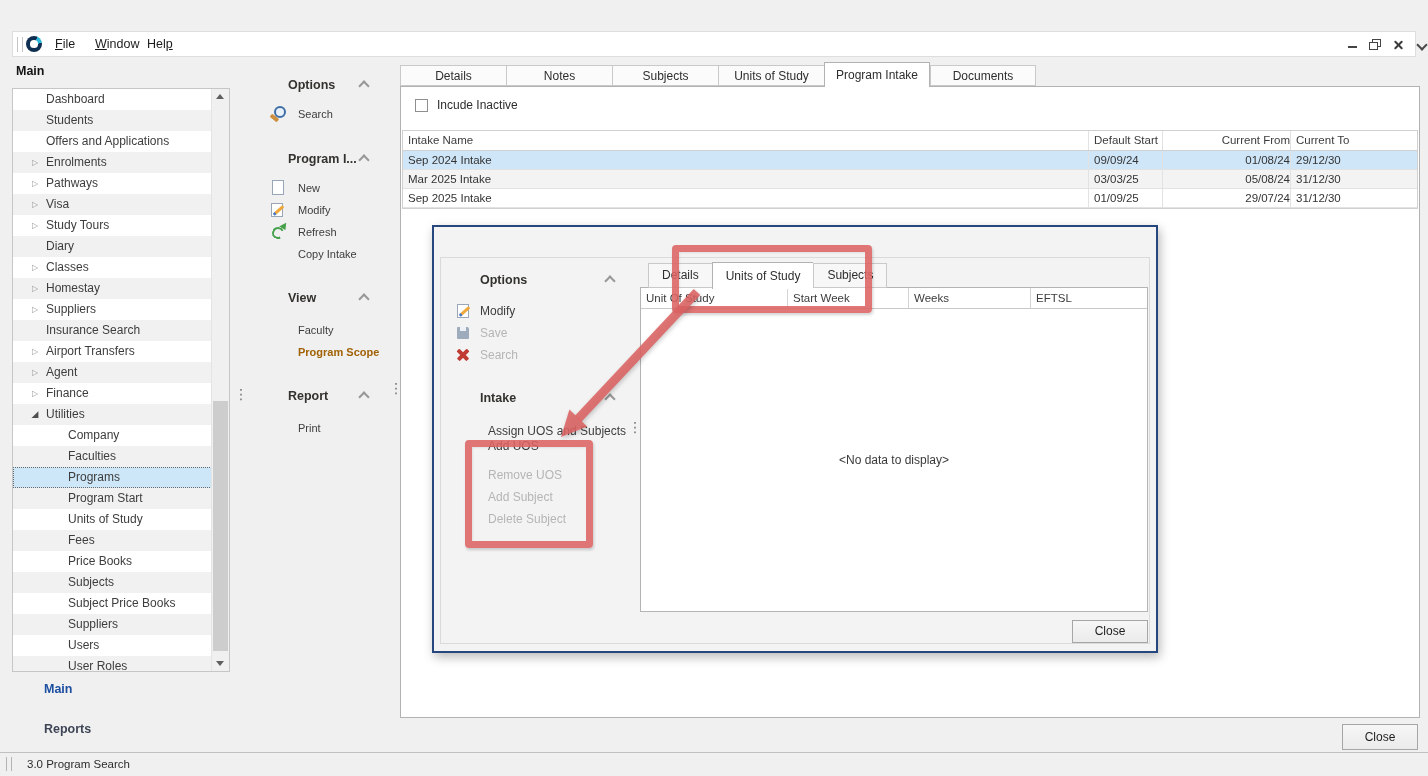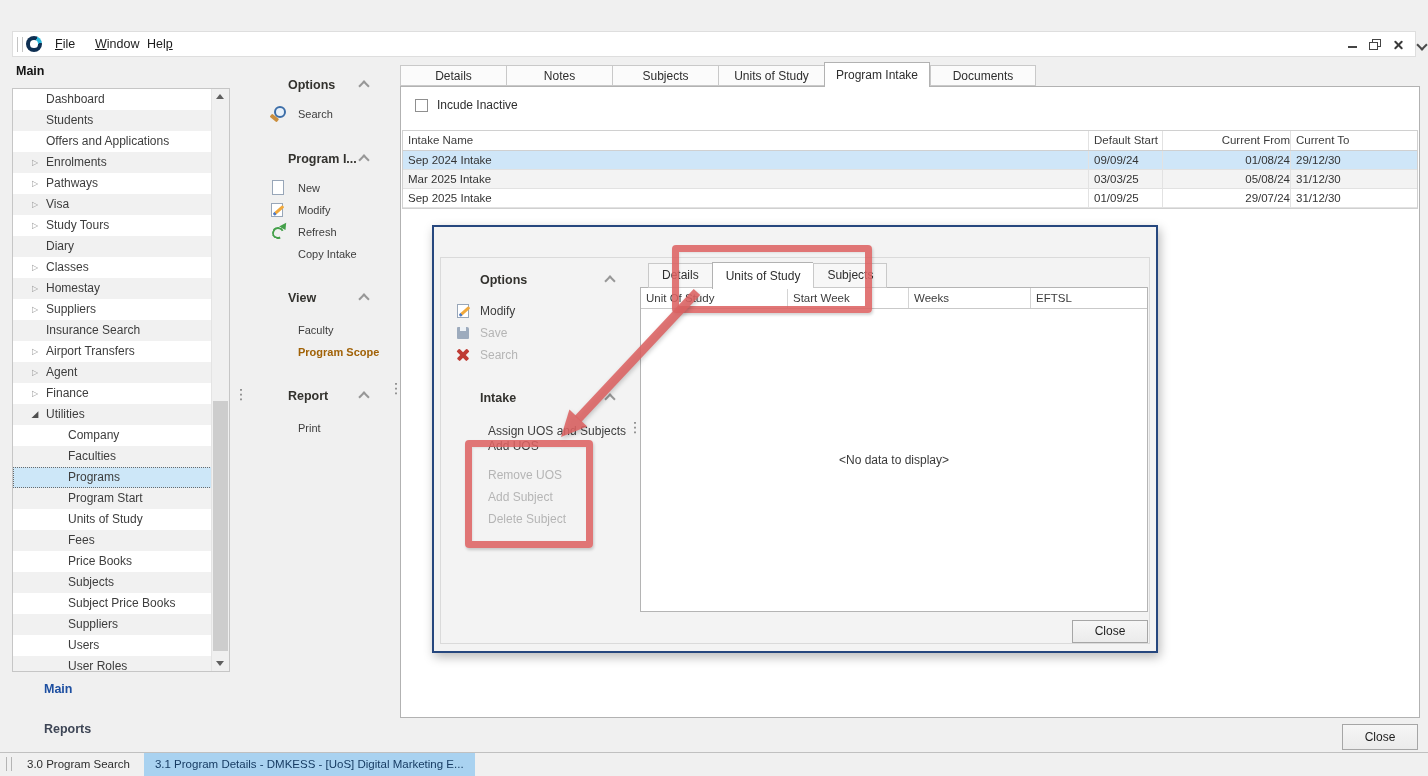--- a/index.html
+++ b/index.html
@@ -484,18 +484,17 @@
     <line x1="697" y1="292" x2="578" y2="419" stroke="#dc6262" stroke-width="9" stroke-opacity="0.88"></line>
     <polygon points="561,437 569.4,409.5 587.2,426.5" fill="#dc6262" fill-opacity="0.88"></polygon>
   </svg>
 
   <div class="statusbar">
     <span class="sb-grip"></span>
     <div style="display:flex;">
 
         <div class="stab">3.0 Program Search</div>
 
-        <div class="stab active">3.1 Program Details - DMKESS - [UoS] Digital Marketing E...</div>
 
     </div>
   </div>
 
 </div>
 
 </body></html>

